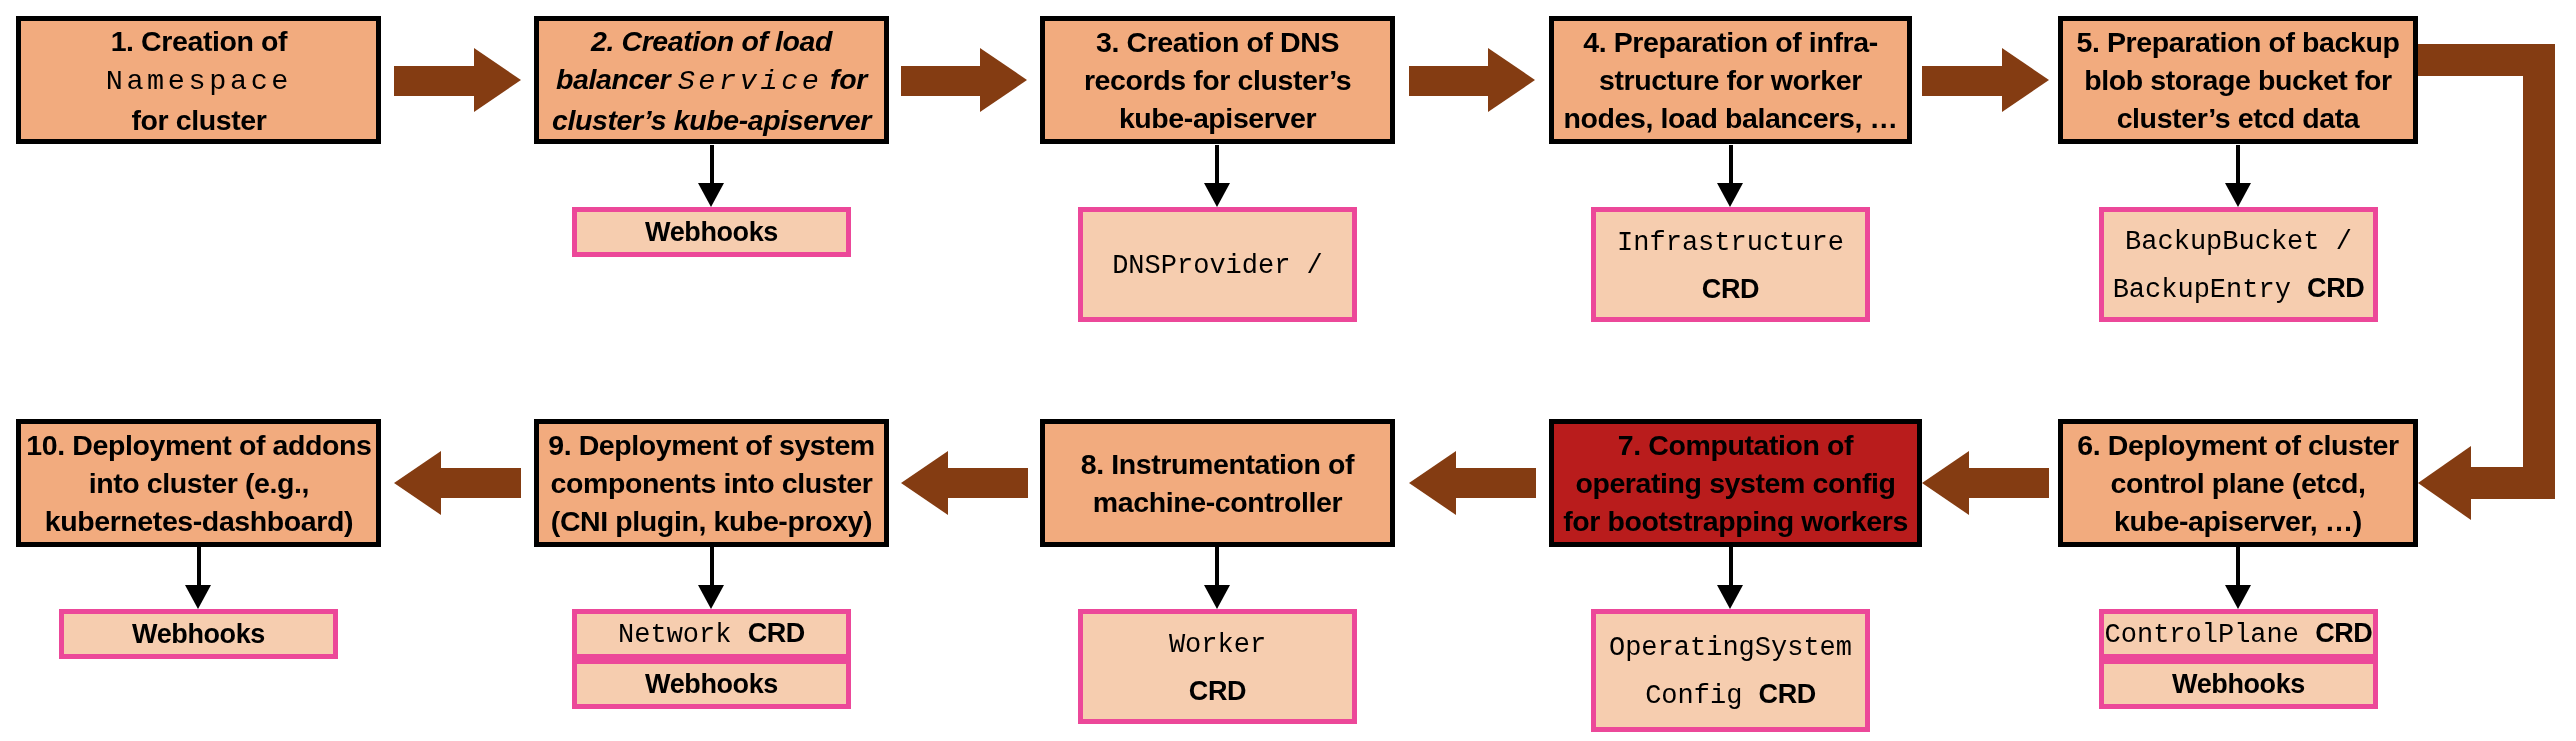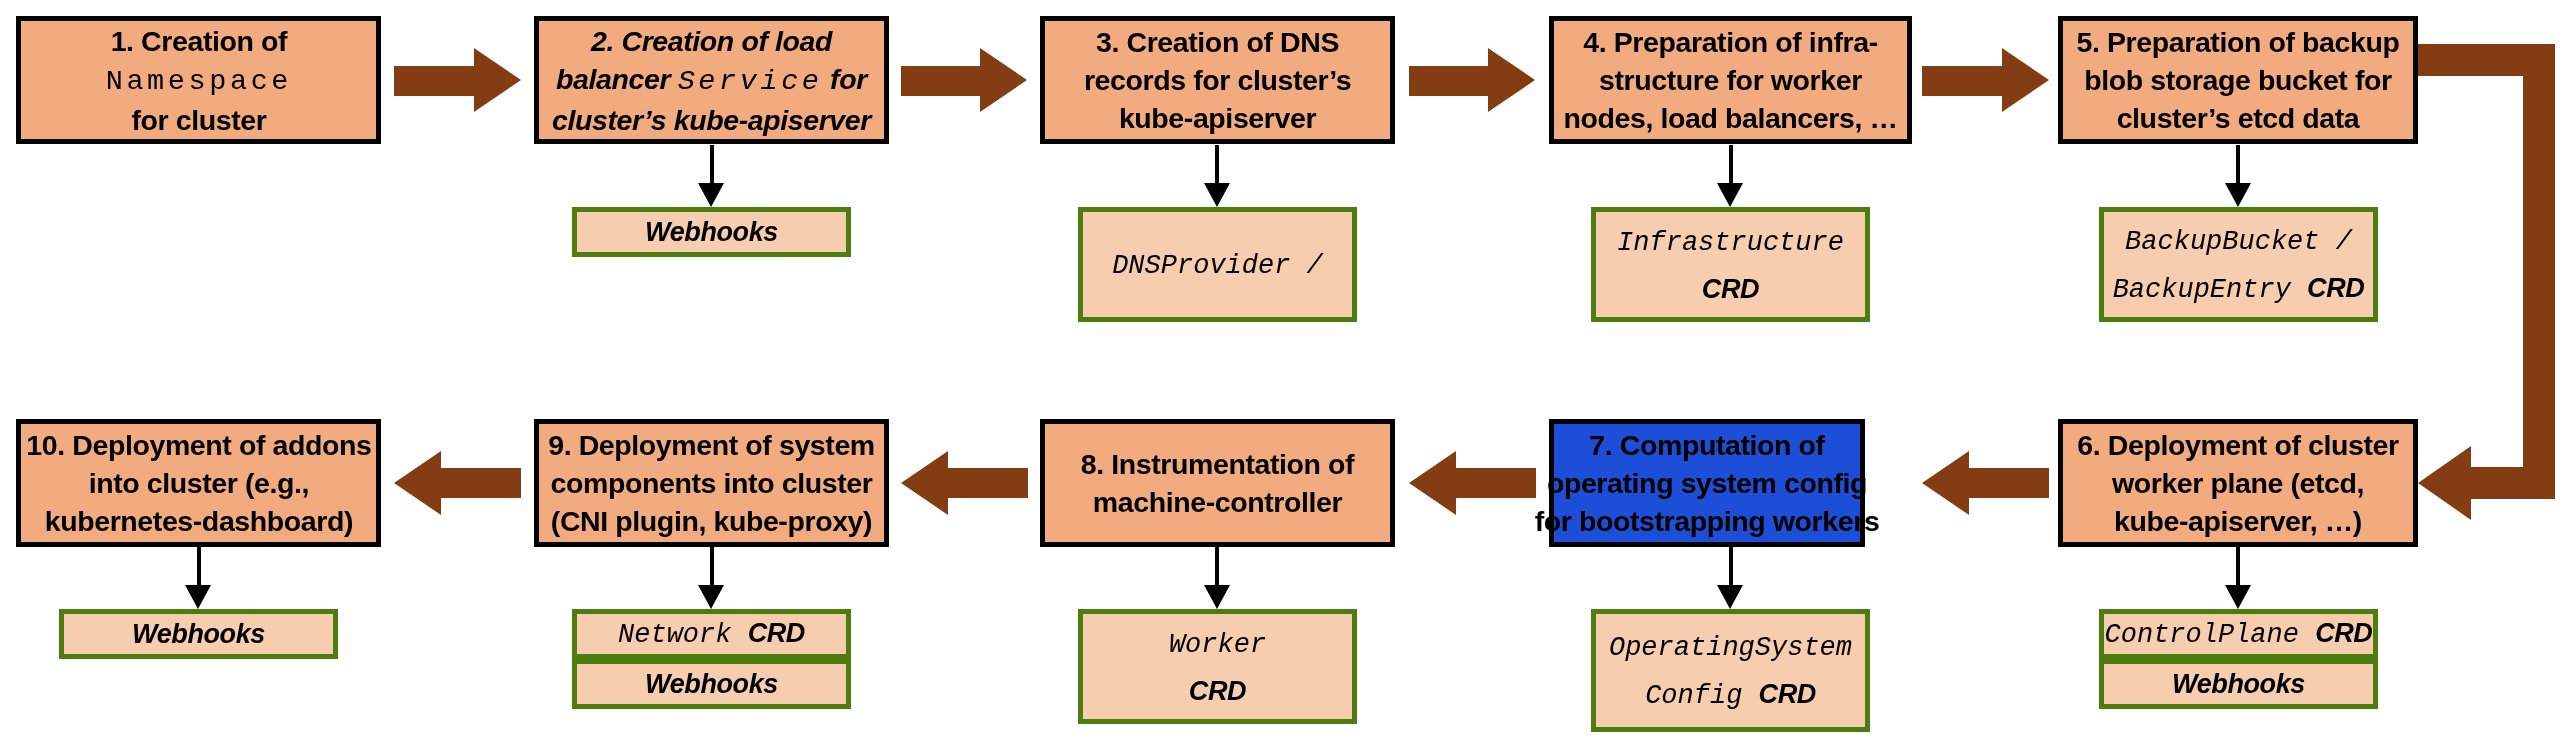--- a/index.html
+++ b/index.html
@@ -20,24 +20,23 @@
     white-space:pre;
     font-weight:700;font-size:28.5px;line-height:38px;letter-spacing:-0.4px;
     color:#000;
   }
   .step .mono{
     font-family:"Liberation Mono", monospace;
     font-weight:400;font-size:28.5px;letter-spacing:3.6px;
   }
   .art{
     position:absolute;
-    border:5px solid #4d7c0f;box-sizing:border-box;
+    border:5px solid #ec4899;box-sizing:border-box;
     display:flex;flex-direction:column;justify-content:center;align-items:center;
     text-align:center;
-    font-style:italic;
   }
   .art .line{
     white-space:pre;
     font-weight:700;font-size:27px;line-height:46px;letter-spacing:-0.4px;
     color:#000;
   }
   .art .mono{
     font-family:"Liberation Mono", monospace;
     font-weight:400;font-size:27px;letter-spacing:0;
   }
@@ -96,32 +95,32 @@
       <div class="line"><span>cluster’s etcd data</span></div>
     </div>
     <div class="link-line" style="left: 2236px; top: 145px; height: 41px;"></div>
     <div class="link-head" style="left: 2225px; top: 183px;"></div>
     <div class="art" style="background: rgb(246, 205, 175); left: 2099px; top: 207px; width: 279px; height: 115px;">
       <div class="line"><span class="mono">BackupBucket /</span></div>
       <div class="line"><span class="mono">BackupEntry </span><span>CRD</span></div>
     </div>
     <div class="step" style="background: rgb(242, 171, 126); left: 2058px; top: 419px; width: 360px;">
       <div class="line"><span>6. Deployment of cluster</span></div>
-      <div class="line"><span>worker plane (etcd,</span></div>
+      <div class="line"><span>control plane (etcd,</span></div>
       <div class="line"><span>kube-apiserver, …)</span></div>
     </div>
     <div class="link-line" style="left: 2236px; top: 547px; height: 41px;"></div>
     <div class="link-head" style="left: 2225px; top: 585px;"></div>
     <div class="art" style="background: rgb(246, 205, 175); left: 2099px; top: 609px; width: 279px; height: 50px;">
       <div class="line"><span class="mono">ControlPlane </span><span>CRD</span></div>
     </div>
     <div class="art" style="background: rgb(246, 205, 175); left: 2099px; top: 659px; width: 279px; height: 50px;">
       <div class="line"><span>Webhooks</span></div>
     </div>
-    <div class="step" style="background: #1d4ed8; left: 1549px; top: 419px; width: 316px;">
+    <div class="step" style="background: #b91c1c; left: 1549px; top: 419px; width: 373px;">
       <div class="line"><span>7. Computation of</span></div>
       <div class="line"><span>operating system config</span></div>
       <div class="line"><span>for bootstrapping workers</span></div>
     </div>
     <div class="link-line" style="left: 1729px; top: 547px; height: 41px;"></div>
     <div class="link-head" style="left: 1717px; top: 585px;"></div>
     <div class="art" style="background: rgb(246, 205, 175); left: 1591px; top: 609px; width: 279px; height: 123px;">
       <div class="line"><span class="mono">OperatingSystem</span></div>
       <div class="line"><span class="mono">Config </span><span>CRD</span></div>
     </div>

